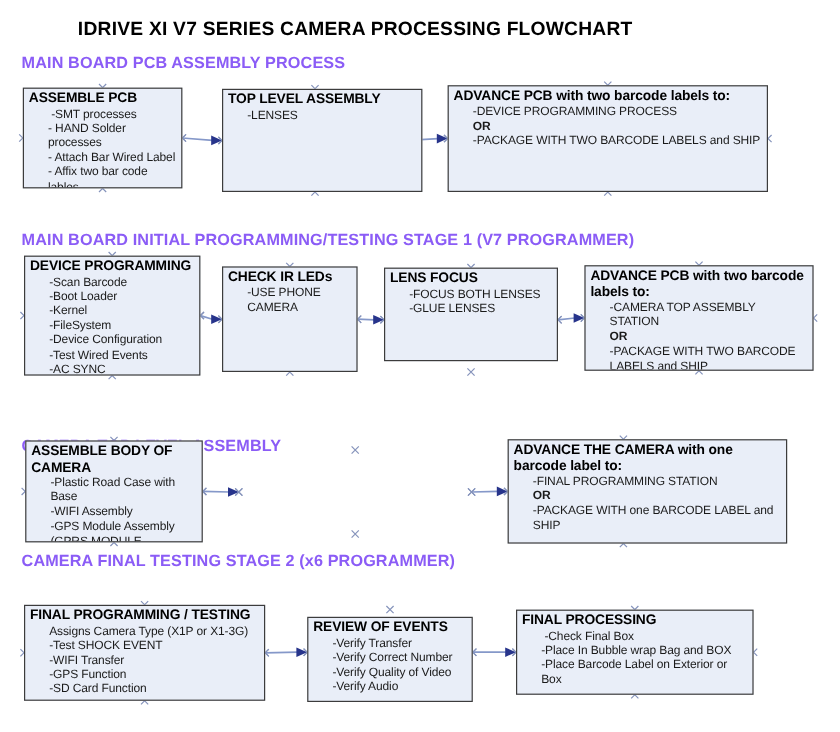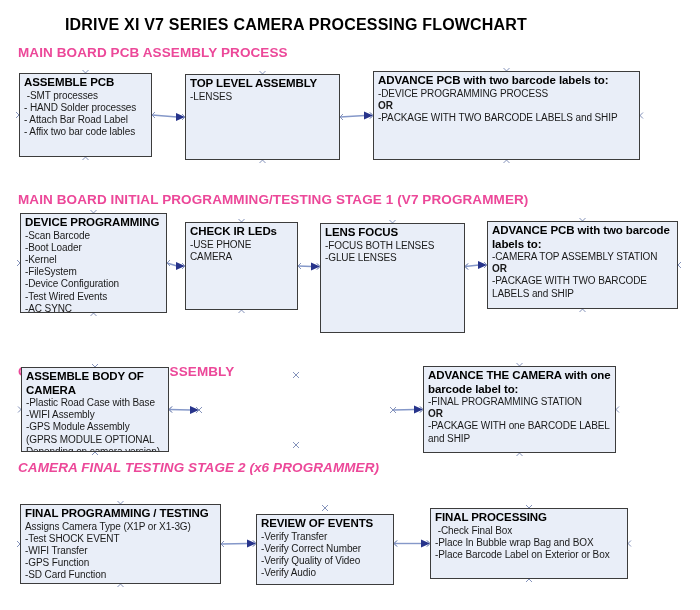--- a/index.html
+++ b/index.html
@@ -6,31 +6,31 @@
   #canvas{
     position:relative;width:700px;height:610px;background:#ffffff;overflow:hidden;
     font-family:"Liberation Sans","DejaVu Sans",sans-serif;color:#111;
   }
   #overlay{position:absolute;left:0;top:0;width:700px;height:610px;pointer-events:none;}
   .title{
     position:absolute;left:0;top:16px;width:592px;text-align:center;
     font-size:16px;font-weight:bold;letter-spacing:.2px;color:#000;
   }
   .heading{
-    position:absolute;font-size:13.5px;font-weight:bold;color:#ec4899;letter-spacing:.1px;white-space:nowrap;
+    position:absolute;font-size:13.5px;font-weight:bold;color:#8b5cf6;letter-spacing:.1px;white-space:nowrap;
   }
   .box{
     position:absolute;box-sizing:border-box;background:#e9eef8;border:1px solid #3c3c3c;
     padding:2px 4px 14px 4px;overflow:hidden;
   }
   .btitle{
     font-size:11.5px;font-weight:bold;line-height:13.5px;letter-spacing:-.1px;color:#000;
   }
   .line{
-    font-size:10px;line-height:12.2px;letter-spacing:-.1px;white-space:pre-wrap;color:#1a1a1a;
+    font-size:10px;line-height:12.2px;letter-spacing:-.1px;white-space:pre-wrap;color:#1a1a1a;margin-left:16px;
   }
   .b{font-weight:bold;}
 </style>
 </head>
 <body>
 
 <div id="canvas">
   <svg id="overlay" xmlns="http://www.w3.org/2000/svg">
       <path d="M82.5 70L88.5 76M82.5 76L88.5 70" stroke="#8593bb" stroke-width="1" fill="none"></path>
       <path d="M82.5 154L88.5 160M82.5 160L88.5 154" stroke="#8593bb" stroke-width="1" fill="none"></path>
@@ -123,25 +123,25 @@
     </svg>
 
   <div class="title">IDRIVE XI V7 SERIES CAMERA PROCESSING FLOWCHART</div>
 
   <div class="heading" style="left:18px;top:45px;">MAIN BOARD PCB ASSEMBLY PROCESS</div>
 
   <div class="box" style="left:19px;top:73px;width:133px;height:84px;">
     <div class="btitle">ASSEMBLE PCB</div>
     <div class="line"> -SMT processes</div>
     <div class="line">- HAND Solder processes</div>
-    <div class="line">- Attach Bar Road Label</div>
+    <div class="line">- Attach Bar Wired Label</div>
     <div class="line">- Affix two bar code lables</div>
   </div>
 
-  <div class="box" style="left:185px;top:74px;width:155px;height:86px;">
+  <div class="box" style="left:185px;top:74px;width:167px;height:86px;">
     <div class="btitle">TOP LEVEL ASSEMBLY</div>
     <div class="line">-LENSES</div>
   </div>
 
   <div class="box" style="left:373px;top:71px;width:267px;height:89px;">
     <div class="btitle">ADVANCE PCB with two barcode labels to:</div>
     <div class="line">-DEVICE PROGRAMMING PROCESS</div>
     <div class="line b">OR</div>
     <div class="line">-PACKAGE WITH TWO BARCODE LABELS and SHIP</div>
   </div>
@@ -157,21 +157,21 @@
     <div class="line">-Device Configuration</div>
     <div class="line">-Test Wired Events</div>
     <div class="line">-AC SYNC</div>
   </div>
 
   <div class="box" style="left:185px;top:222px;width:113px;height:88px;">
     <div class="btitle">CHECK IR LEDs</div>
     <div class="line">-USE PHONE CAMERA</div>
   </div>
 
-  <div class="box" style="left:320px;top:223px;width:145px;height:110px;">
+  <div class="box" style="left:320px;top:223px;width:145px;height:78px;">
     <div class="btitle">LENS FOCUS</div>
     <div class="line">-FOCUS BOTH LENSES</div>
     <div class="line">-GLUE LENSES</div>
   </div>
 
   <div class="box" style="left:487px;top:221px;width:191px;height:88px;">
     <div class="btitle">ADVANCE PCB with two barcode labels to:</div>
     <div class="line">-CAMERA TOP ASSEMBLY STATION</div>
     <div class="line b">OR</div>
     <div class="line">-PACKAGE WITH TWO BARCODE LABELS and SHIP</div>
@@ -182,28 +182,28 @@
   <div class="box" style="left:21px;top:367px;width:148px;height:85px;">
     <div class="btitle">ASSEMBLE BODY OF CAMERA</div>
     <div class="line">-Plastic Road Case with Base</div>
     <div class="line">-WIFI Assembly</div>
     <div class="line">-GPS Module Assembly</div>
     <div class="line">(GPRS MODULE OPTIONAL</div>
     <div class="line">Depending on camera version)</div>
   </div>
 
 
-  <div class="box" style="left:423px;top:366px;width:193px;height:87px;">
+  <div class="box" style="left:423px;top:366px;width:233px;height:87px;">
     <div class="btitle">ADVANCE THE CAMERA with one barcode label to:</div>
     <div class="line">-FINAL PROGRAMMING STATION</div>
     <div class="line b">OR</div>
     <div class="line">-PACKAGE WITH one BARCODE LABEL and SHIP</div>
   </div>
 
-  <div class="heading" style="left:18px;top:460px;font-style:italic;">CAMERA FINAL TESTING STAGE 2 (x6 PROGRAMMER)</div>
+  <div class="heading" style="left:18px;top:460px;">CAMERA FINAL TESTING STAGE 2 (x6 PROGRAMMER)</div>
 
   <div class="box" style="left:20px;top:504px;width:201px;height:80px;">
     <div class="btitle">FINAL PROGRAMMING / TESTING</div>
     <div class="line">Assigns Camera Type (X1P or X1-3G)</div>
     <div class="line">-Test SHOCK EVENT</div>
     <div class="line">-WIFI Transfer</div>
     <div class="line">-GPS Function</div>
     <div class="line">-SD Card Function</div>
   </div>
 

